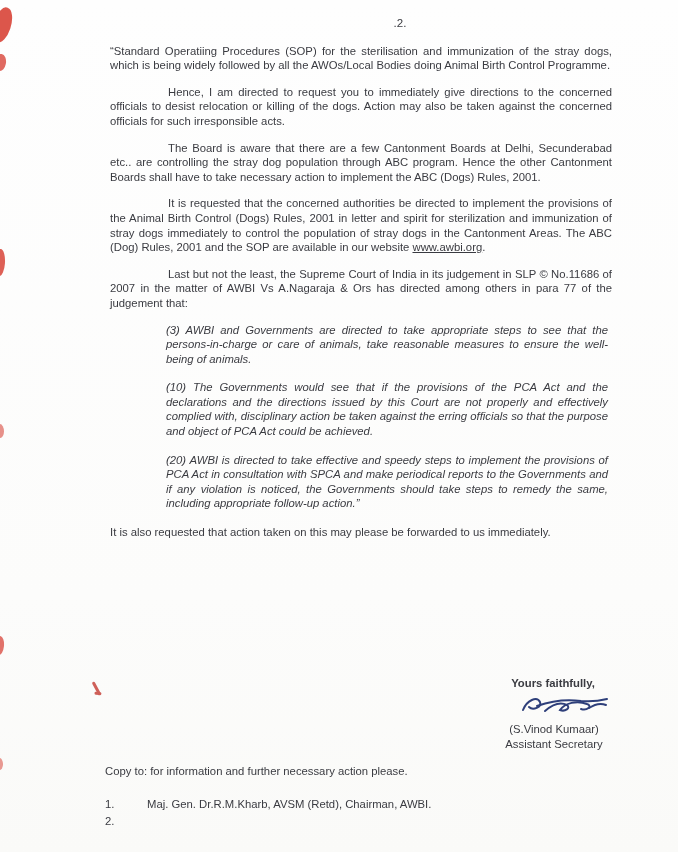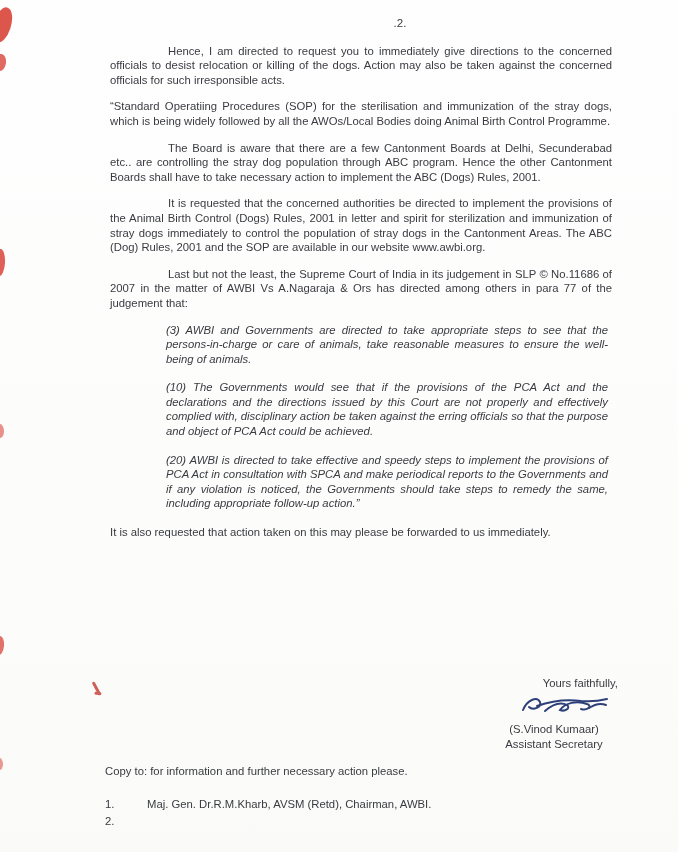--- a/index.html
+++ b/index.html
@@ -19,30 +19,30 @@
     position:absolute; left:110px; top:16px; width:502px;
     font-size:11.3px; line-height:14.6px;
     color:#3a3b41;
   }
   .pagenum {
     text-align:center; padding-left:78px; margin-bottom:13px;
     font-size:11.5px;
   }
   p.body-para { text-align:justify; margin:0 0 12px 0; }
   p.first-indent { text-indent:58px; }
-  .weblink { color:#3a3b41; }
+  .weblink { text-decoration:underline; color:#3a3b41; }
   .quotes { margin:2px 4px 0 56px; font-style:italic; }
   .quotes p { text-align:justify; margin:5px 0 14px 0; }
   .closing-line { text-align:left; margin-top:14px; }
 
   .sig-block {
     position:absolute; right:58px; top:676px; width:132px;
     text-align:center; font-size:11.3px; line-height:15px; color:#3a3b41;
   }
-  .sig-block .valediction { text-align:right; padding-right:2px; }
+  .sig-block .valediction { padding-right:2px;font-weight:bold; }
   .sig-scribble { margin:1px 0 0 18px; }
 
   .copy-block {
     position:absolute; left:105px; top:764px; width:480px;
     font-size:11.3px; line-height:15px; color:#3a3b41;
   }
   .copy-heading { margin-bottom:18px; }
   .copy-item { display:flex; margin-bottom:2px; }
   .copy-item .num { width:42px; flex:0 0 42px; }
 
@@ -77,23 +77,23 @@
   <div class="scan-mark mark3"></div>
   <div class="scan-mark mark4"></div>
   <div class="scan-mark mark5"></div>
   <div class="scan-mark mark6"></div>
   <div class="red-tick"></div>
 
   <div class="content">
 
     <div class="pagenum">.2.</div>
 
+    <p class="body-para">“Standard Operatiing Procedures (SOP) for the sterilisation and immunization of the stray dogs, which is being widely followed by all the AWOs/Local Bodies doing Animal Birth Control Programme.</p>
+
     <p class="body-para first-indent">Hence, I am directed to request you to immediately give directions to the concerned officials to desist relocation or killing of the dogs. Action may also be taken against the concerned officials for such irresponsible acts.</p>
-
-    <p class="body-para">“Standard Operatiing Procedures (SOP) for the sterilisation and immunization of the stray dogs, which is being widely followed by all the AWOs/Local Bodies doing Animal Birth Control Programme.</p>
 
     <p class="body-para first-indent">The Board is aware that there are a few Cantonment Boards at Delhi, Secunderabad etc.. are controlling the stray dog population through ABC program. Hence the other Cantonment Boards shall have to take necessary action to implement the ABC (Dogs) Rules, 2001.</p>
 
     <p class="body-para first-indent"><span>It is requested that the concerned authorities be directed to implement the provisions of the Animal Birth Control (Dogs) Rules, 2001 in letter and spirit for sterilization and immunization of stray dogs immediately to control the population of stray dogs in the Cantonment Areas. The ABC (Dog) Rules, 2001 and the SOP are available in our website </span><span class="weblink">www.awbi.org</span><span>.</span></p>
 
     <p class="body-para first-indent">Last but not the least, the Supreme Court of India in its judgement in SLP © No.11686 of 2007 in the matter of AWBI Vs A.Nagaraja &amp; Ors has directed among others in para 77 of the judgement that:</p>
 
     <div class="quotes">
       <p>(3) AWBI and Governments are directed to take appropriate steps to see that the persons-in-charge or care of animals, take reasonable measures to ensure the well-being of animals.</p>
       <p>(10) The Governments would see that if the provisions of the PCA Act and the declarations and the directions issued by this Court are not properly and effectively complied with, disciplinary action be taken against the erring officials so that the purpose and object of PCA Act could be achieved.</p>

